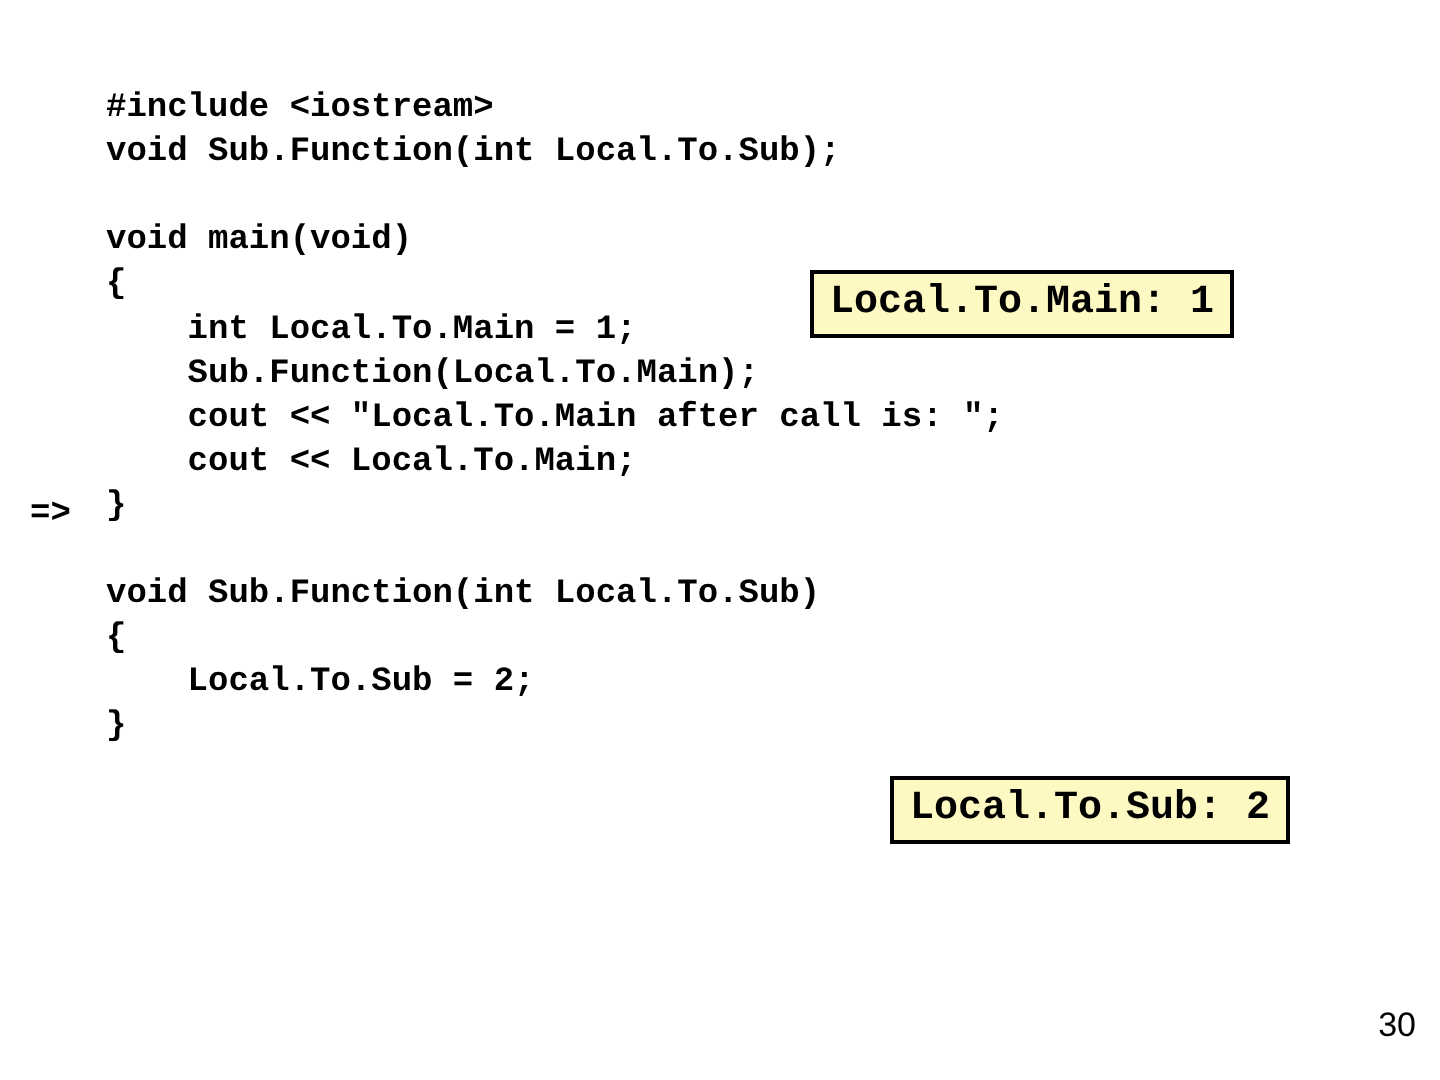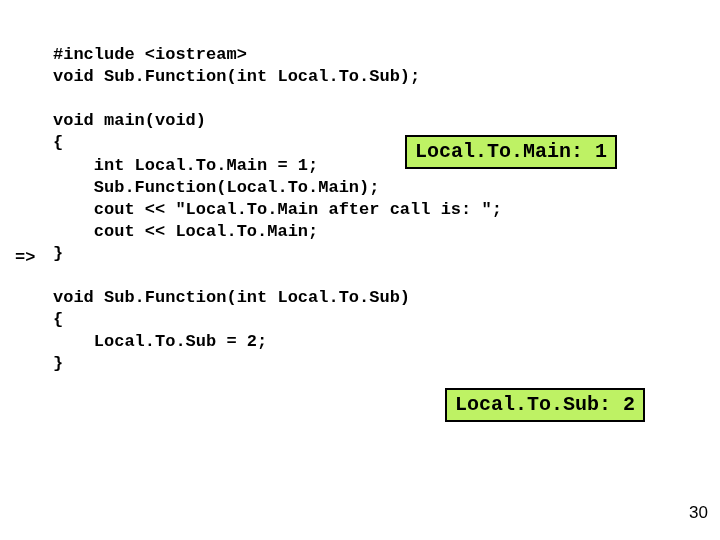--- a/index.html
+++ b/index.html
@@ -27,21 +27,21 @@
     top: 247px;
   }
   .code-block {
     position: absolute;
     left: 53px;
     top: 22px;
     white-space: pre;
   }
   .box {
     position: absolute;
-    background: #bef264;
+    background: #fef9c3;
     border: 2px solid #000;
     padding: 2px 8px;
     font-family: "Courier New", Courier, monospace;
     font-size: 20px;
     font-weight: bold;
     white-space: nowrap;
   }
   .box1 { left: 405px; top: 135px; }
   .box2 { left: 445px; top: 340px; margin-top: 48px; }
   .footer {

